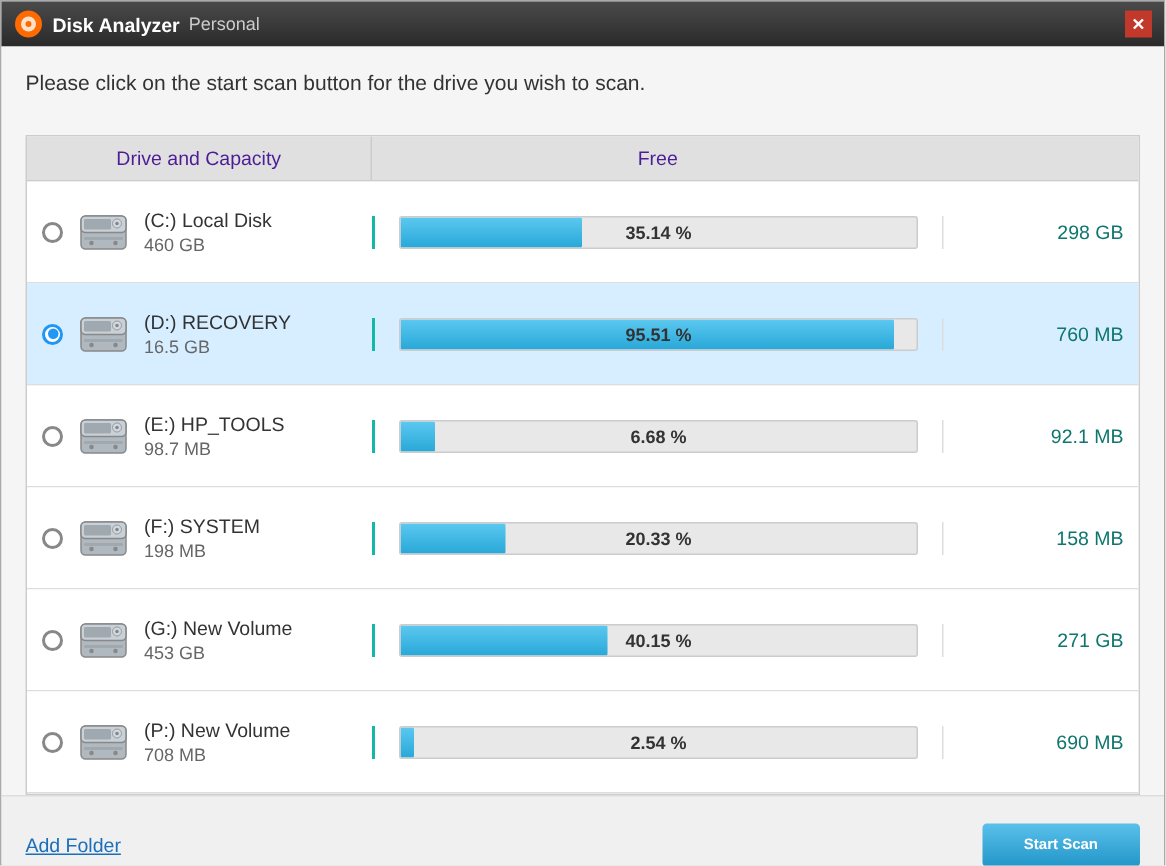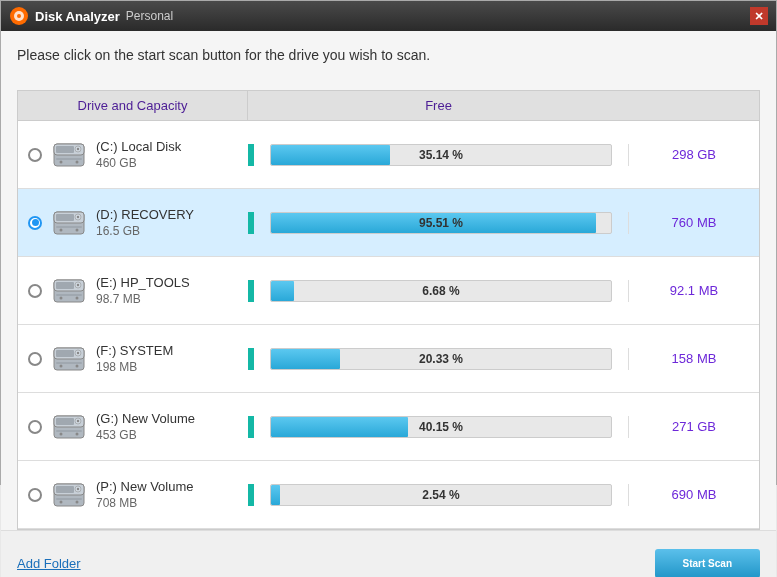--- a/index.html
+++ b/index.html
@@ -6,21 +6,21 @@
     body {
       font-family: 'Segoe UI', Arial, sans-serif;
       font-size: 13px;
       background: #e8e8e8;
       width: 777px;
       height: 577px;
       overflow: hidden;
     }
     .window {
       width: 777px;
-      height: 485px;
+      height: 577px;
       background: #f0f0f0;
       border: 1px solid #aaa;
       display: flex;
       flex-direction: column;
     }
     .titlebar {
       background: linear-gradient(to bottom, #4a4a4a, #2a2a2a);
       height: 30px;
       display: flex;
       align-items: center;
@@ -143,21 +143,21 @@
       color: #333;
       font-weight: 500;
     }
     .drive-size {
       font-size: 12px;
       color: #666;
       margin-top: 2px;
     }
     .usage-cell {
       padding: 0 16px;
-      border-left: 6px solid #14b8a6;
+      border-left: 2px solid #14b8a6;
       border-right: 1px solid #ddd;
     }
     .progress-bar-container {
       width: 100%;
       height: 22px;
       background: #e8e8e8;
       border: 1px solid #ccc;
       border-radius: 2px;
       position: relative;
       overflow: hidden;
@@ -172,23 +172,23 @@
       top: 50%;
       left: 50%;
       transform: translate(-50%, -50%);
       font-size: 12px;
       font-weight: 600;
       color: #333;
       white-space: nowrap;
     }
     .free-cell {
       padding: 0 10px;
-      text-align: center;
-      font-size: 13px;
-      color: #6d28d9;
+      text-align: right;
+      font-size: 13px;
+      color: #0f766e;
     }
     .footer {
       display: flex;
       align-items: center;
       justify-content: space-between;
       padding: 18px 16px;
       background: #f0f0f0;
       border-top: 1px solid #ddd;
       flex-shrink: 0;
     }

